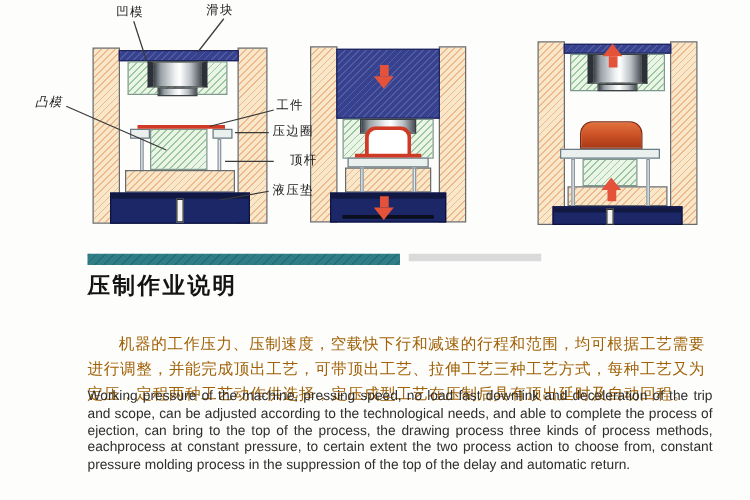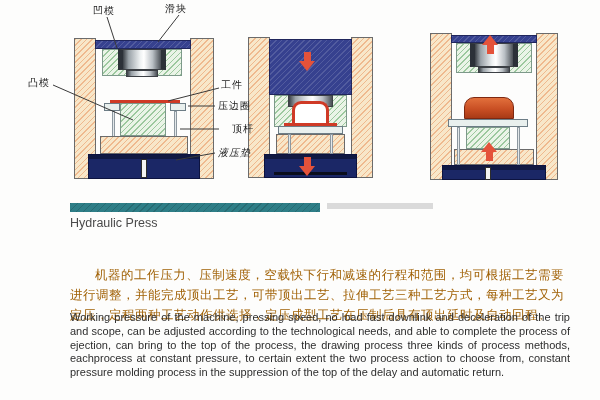--- a/index.html
+++ b/index.html
@@ -129,27 +129,27 @@
     <line x1="179" y1="15" x2="158" y2="42"></line>
     <line x1="53" y1="85" x2="133" y2="120"></line>
     <line x1="219" y1="88" x2="168" y2="101"></line>
     <line x1="215" y1="106" x2="188" y2="106"></line>
     <line x1="219" y1="129" x2="180" y2="129"></line>
     <line x1="215" y1="153" x2="176" y2="160"></line>
   </g>
 </svg>
 <span class="dlabel" style="left:93px;top:5px;">凹模</span>
 <span class="dlabel" style="left:165px;top:3px;">滑块</span>
-<span class="dlabel" style="left:28px;top:77px;">凸模</span>
+<span class="dlabel" style="left:28px;top:77px;font-style:italic;">凸模</span>
 <span class="dlabel" style="left:221px;top:79px;">工件</span>
 <span class="dlabel" style="left:218px;top:100px;">压边圈</span>
 <span class="dlabel" style="left:232px;top:123px;">顶杆</span>
-<span class="dlabel" style="left:218px;top:147px;font-style:italic;">液压垫</span>
+<span class="dlabel" style="left:218px;top:147px;">液压垫</span>
 
 <div class="abs bar-teal" style="left:70px;top:203px;width:250px;height:9px;"></div>
 <div class="abs bar-gray" style="left:327px;top:203px;width:106px;height:6px;"></div>
 
 <div class="heading">
-  <span class="en">Hydraulic Press</span>
+  <span class="zh">压制作业说明</span>
 </div>
 
 <p class="para-zh">机器的工作压力、压制速度，空载快下行和减速的行程和范围，均可根据工艺需要进行调整，并能完成顶出工艺，可带顶出工艺、拉伸工艺三种工艺方式，每种工艺又为定压，定程两种工艺动作供选择，定压成型工艺在压制后具有顶出延时及自动回程。</p>
 <p class="para-en">Working pressure of the machine, pressing speed, no load fast downlink and deceleration of the trip and scope, can be adjusted according to the technological needs, and able to complete the process of ejection, can bring to the top of the process, the drawing process three kinds of process methods, eachprocess at constant pressure, to certain extent the two process action to choose from, constant pressure molding process in the suppression of the top of the delay and automatic return.</p>
 
 </body></html>

